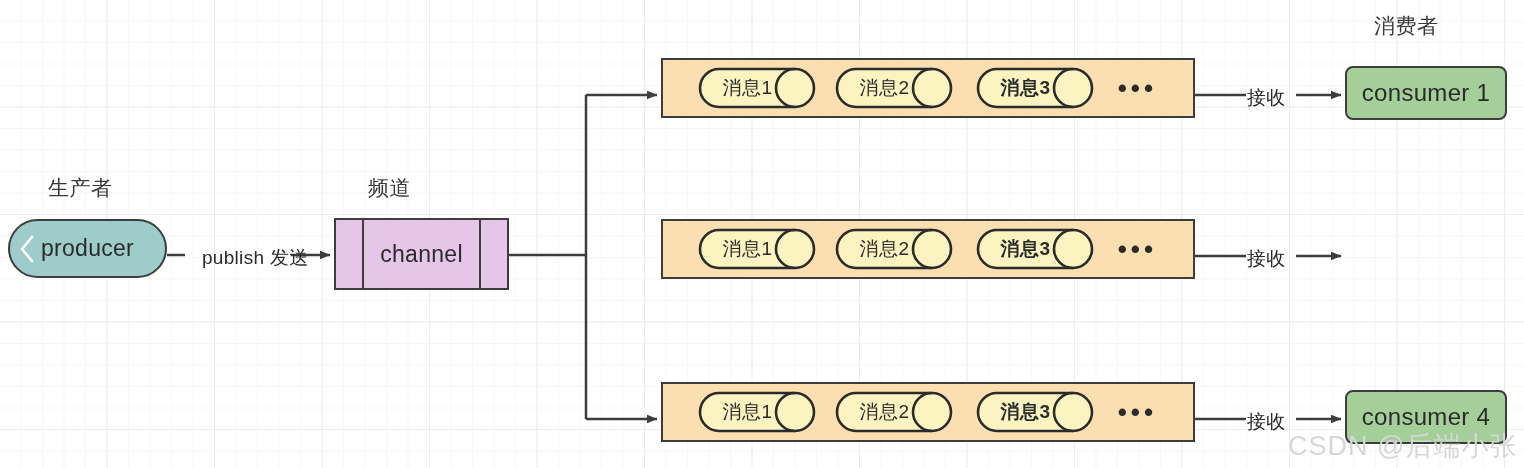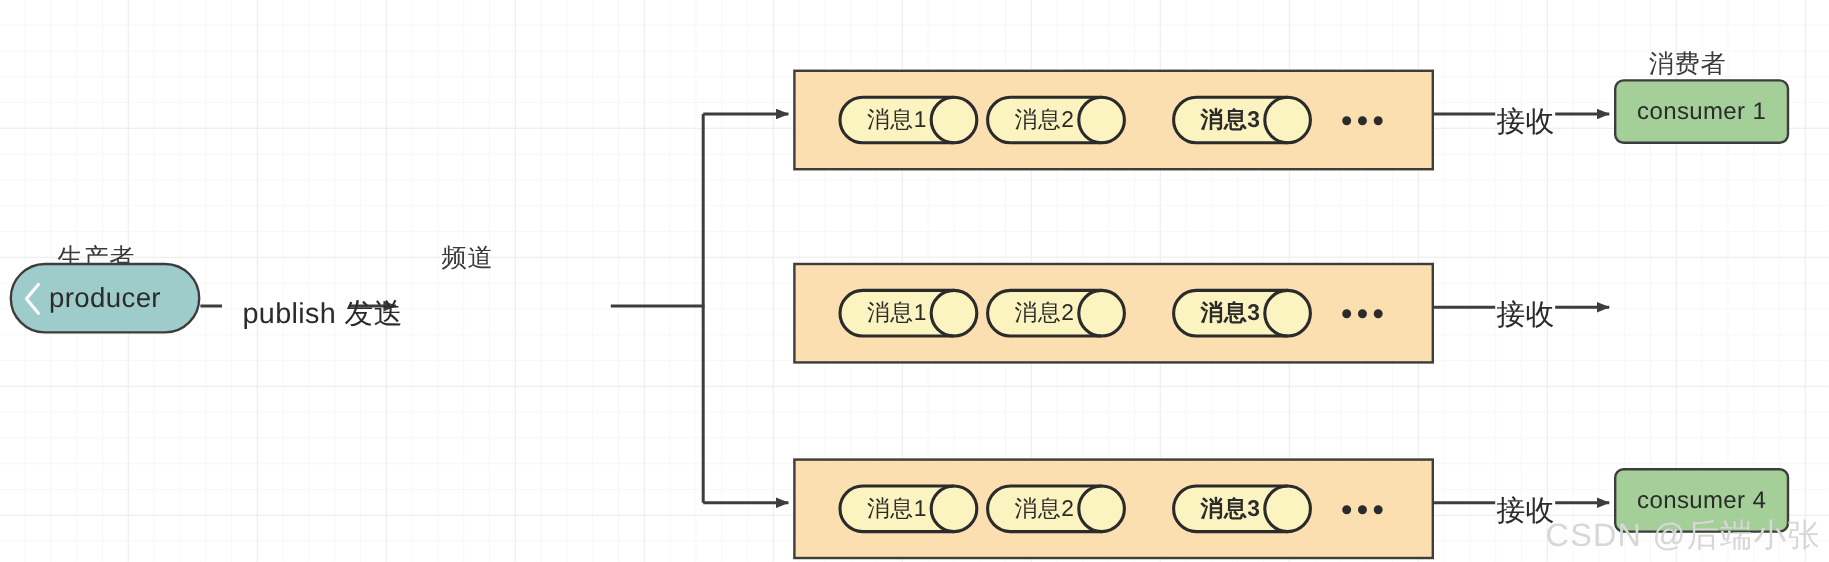--- a/index.html
+++ b/index.html
@@ -27,21 +27,20 @@
   }
   #svglayer{position:absolute;left:0;top:0;width:1524px;height:468px;}
 
   .lbl{
     position:absolute;
     color:#3a3a3a;
     font-size:20px;
     line-height:24px;
     white-space:nowrap;
     letter-spacing:0.5px;
-    margin-top:28px;
   }
   .lbl-title{font-size:21px;}
 
   .node{
     position:absolute;
     box-sizing:border-box;
     display:flex;align-items:center;justify-content:center;
     color:#2b2b2b;
     white-space:nowrap;
   }
@@ -72,21 +71,21 @@
   .channel .bar{
     position:absolute;top:0;bottom:0;width:0;
     border-left:2.5px solid #3d3d3d;
   }
   .channel .bar.b1{left:26px;}
   .channel .bar.b2{right:26px;}
 
   
   .queue{
     position:absolute;
-    width:534px;height:84px;
+    width:534px;height:60px;
     background:#FBDFB1;
     border:2.5px solid #3d3d3d;
     box-sizing:border-box;
     left:661px;
   }
   .queue.q1{top:58px;}
   .queue.q2{top:219px;}
   .queue.q3{top:382px;}
 
   
@@ -98,51 +97,51 @@
   .msg .mtxt{
     position:absolute;
     left:0;right:26px;top:0;bottom:0;
     display:flex;align-items:center;justify-content:center;
     font-size:19px;color:#2b2b2b;
     letter-spacing:.5px;
     padding-left:6px;
     box-sizing:border-box;
   }
   .msg.m1{left:35px;}
-  .msg.m2{left:158px;}
+  .msg.m2{left:172px;}
   .msg.m3{left:313px;font-weight:bold;}
 
   .dots{
     position:absolute;
     right:36px;top:50%;transform:translateY(-50%);
     font-size:26px;color:#2b2b2b;
     letter-spacing:4px;
     font-weight:bold;
     line-height:1;
   }
 
   
   .consumer{
     position:absolute;
-    width:146px;height:54px;
+    width:162px;height:54px;
     background:#A5CF98;
     border:2.5px solid #3d3d3d;
     border-radius:8px;
-    font-size:20px;
+    font-size:24px;
     letter-spacing:.3px;
     text-align:center;
   }
   .consumer.c1{left:1345px;top:66px;}
   .consumer.c2{left:1345px;top:228px;}
   .consumer.c3{left:1345px;top:390px;}
 
   
   .edgelabel{
     position:absolute;
-    font-size:24px;color:#2b2b2b;
+    font-size:19px;color:#2b2b2b;
     background:transparent;
     white-space:nowrap;
     letter-spacing:.3px;
   }
 
   .watermark{
     position:absolute;
     left:1288px;top:428px;
     font-size:27px;
     color:#d7d7d7;
@@ -177,33 +176,38 @@
     <line x1="1195" y1="95" x2="1246" y2="95" stroke="#3d3d3d" stroke-width="2.5"></line>
     <line x1="1296" y1="95" x2="1341" y2="95" stroke="#3d3d3d" stroke-width="2.5" marker-end="url(#arrow)"></line>
 
     <line x1="1195" y1="256" x2="1246" y2="256" stroke="#3d3d3d" stroke-width="2.5"></line>
     <line x1="1296" y1="256" x2="1341" y2="256" stroke="#3d3d3d" stroke-width="2.5" marker-end="url(#arrow)"></line>
 
     <line x1="1195" y1="419" x2="1246" y2="419" stroke="#3d3d3d" stroke-width="2.5"></line>
     <line x1="1296" y1="419" x2="1341" y2="419" stroke="#3d3d3d" stroke-width="2.5" marker-end="url(#arrow)"></line>
   </svg>
 
-  <div class="lbl lbl-title" style="left:48px;top:176px;text-decoration:underline;">生产者</div>
+  <div class="lbl lbl-title" style="left:48px;top:176px;">生产者</div>
   <div class="lbl lbl-title" style="left:368px;top:176px;">频道</div>
   <div class="lbl lbl-title" style="left:1374px;top:14px;">消费者</div>
 
   <div class="node producer">
     <svg class="chev" viewBox="0 0 18 30">
       <path d="M14,3 L4,15 L14,27" fill="none" stroke="#ffffff" stroke-width="2.6" stroke-linecap="round" stroke-linejoin="round"></path>
     </svg>
     <span>producer</span>
   </div>
 
   <div class="edgelabel" style="left:202px;top:245px;">publish 发送</div>
 
+  <div class="node channel">
+    <span class="bar b1"></span>
+    <span class="bar b2"></span>
+    <span>channel</span>
+  </div>
 
   <div class="queue q1">
     <div class="msg m1">
       <svg viewBox="0 0 119 42" style="position:absolute;left:0;top:0;width:119px;height:42px;">
         <path d="M21,2 L97,2 A19,19 0 0 1 97,40 L21,40 A19,19 0 0 1 21,2 Z" fill="#FCF4C0" stroke="#2b2b2b" stroke-width="2.6"></path>
         <path d="M97,2 A19,19 0 0 0 97,40" fill="none" stroke="#2b2b2b" stroke-width="2.6"></path>
       </svg>
       <span class="mtxt">消息1</span>
     </div>
     <div class="msg m2">

